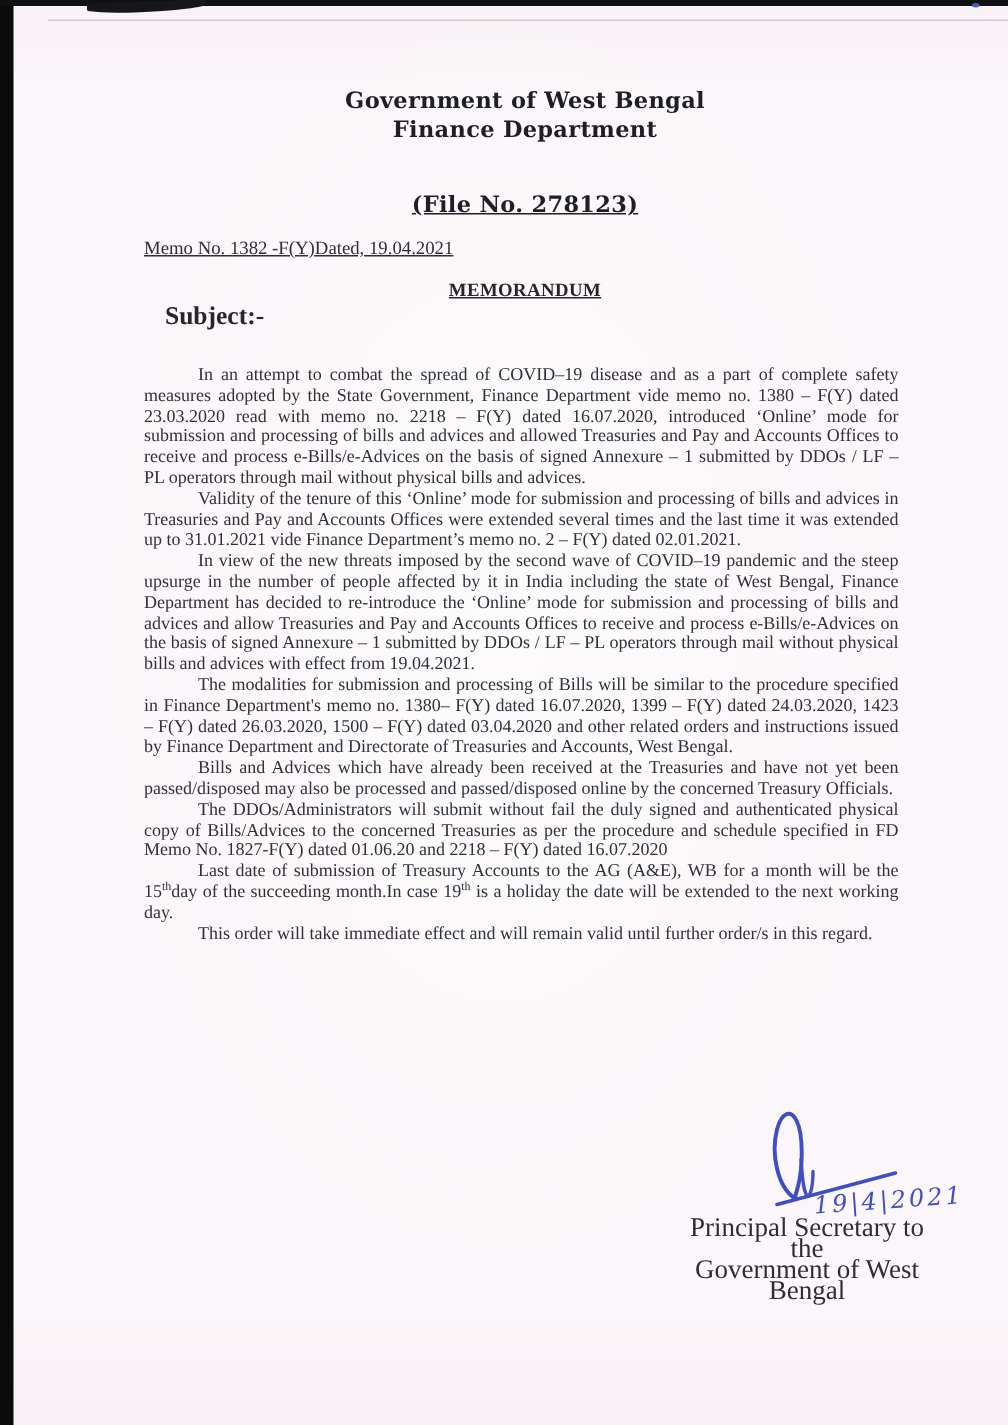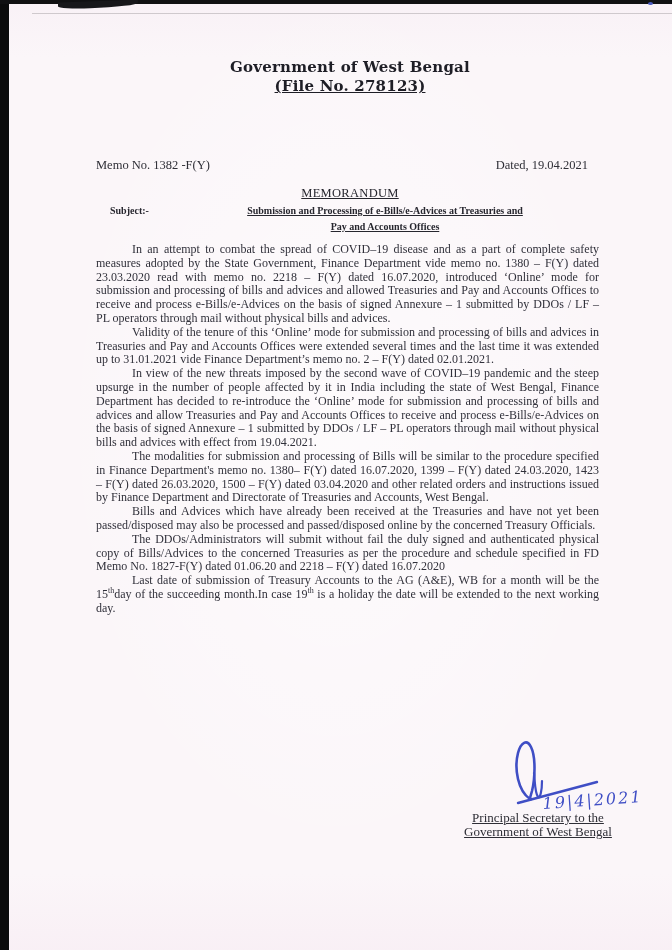--- a/index.html
+++ b/index.html
@@ -23,99 +23,97 @@
   .scan-line{position:absolute;left:32px;top:13px;width:640px;height:1px;background:#cfc9cd;}
   .blue-speck{position:absolute;left:648px;top:2px;width:5px;height:3px;background:#4a5ac0;border-radius:50%;}
 
   
   .doc-header{
     position:absolute;left:100px;top:58px;width:500px;
     text-align:center;font-family:"DejaVu Serif", serif;
     font-weight:bold;font-size:15px;line-height:19px;color:#1e1e26;
     letter-spacing:.2px;
   }
-  .doc-header .file-no{text-decoration:underline;}
+  .doc-header .file-no{text-decoration:underline;margin-top:31px;}
 
   
   .meta-row{
     position:absolute;left:96px;top:158px;width:492px;
-    display:flex;justify-content:space-between;
-    font-size:12.5px;color:#2e2e36;
+    display:flex;justify-content:flex-start;
+    font-size:12.5px;color:#2e2e36;text-decoration:underline;
   }
 
   
   .memo-title{
     position:absolute;left:100px;top:186px;width:500px;text-align:center;
-    font-weight:normal;font-size:12.5px;letter-spacing:.3px;
+    font-weight:bold;font-size:12.5px;letter-spacing:.3px;
     text-decoration:underline;color:#26262e;
   }
   .subject-row{
     position:absolute;left:110px;top:203px;width:478px;
-    display:flex;font-size:10px;font-weight:bold;color:#26262e;line-height:15.5px;
+    display:flex;font-size:17px;font-weight:bold;color:#26262e;line-height:15.5px;
   }
   .subject-label{flex:0 0 72px;}
   .subject-text{flex:1;text-align:center;text-decoration:underline;}
 
   
   .doc-body{
     position:absolute;left:96px;top:243px;width:503px;
     font-size:12px;line-height:13.8px;text-align:justify;color:#30303a;
   }
   .doc-body p{margin:0;text-indent:36px;font-family:Liberation Serif, serif;}
   .doc-body sup{font-size:8px;line-height:0;}
 
   
   .signature-area{position:absolute;left:430px;top:735px;width:215px;height:110px;}
   .sig-svg{position:absolute;left:0;top:0;}
   .sig-ink{stroke:var(--ink,#3f4ec5);fill:none;stroke-linecap:round;}
   .sig-date-text{fill:var(--ink,#3f4ec5);font-family:"DejaVu Serif", serif;font-style:italic;font-size:16px;letter-spacing:2px;}
   .sig-titles{
     position:absolute;left:18px;top:76px;width:180px;text-align:center;
-    font-size:13px;line-height:14px;color:#2e2e36;text-decoration:underline;
+    font-size:18px;line-height:14px;color:#2e2e36;
   }
 </style>
 </head>
 <body style="--ink: #3f4ec5; --page-bg: #fbf6f9;">
 
 <div class="scan-page">
 
   <div class="edge-left"></div>
   <div class="edge-top"></div>
   <div class="edge-top-smudge"></div>
   <div class="scan-line"></div>
   <div class="blue-speck"></div>
 
   <div class="doc-header">
     <div>Government of West Bengal</div>
+    <div>Finance Department</div>
     <div class="file-no">(File No. 278123)</div>
   </div>
 
   <div class="meta-row">
     <span>Memo No. 1382 -F(Y)</span>
     <span>Dated, 19.04.2021</span>
   </div>
 
   <div class="memo-title">MEMORANDUM</div>
 
   <div class="subject-row">
     <span class="subject-label">Subject:-</span>
-    <span class="subject-text">
-      <span>Submission and Processing of e-Bills/e-Advices at Treasuries and</span><br>
-      <span>Pay and Accounts Offices</span>
-    </span>
   </div>
 
   <div class="doc-body">
       <p><span>In an attempt to combat the spread of COVID–19 disease and as a part of complete safety measures adopted by the State Government, Finance Department vide memo no. 1380 – F(Y) dated 23.03.2020 read with memo no. 2218 – F(Y) dated 16.07.2020, introduced ‘Online’ mode for submission and processing of bills and advices and allowed Treasuries and Pay and Accounts Offices to receive and process e-Bills/e-Advices on the basis of signed Annexure – 1 submitted by DDOs / LF – PL operators through mail without physical bills and advices.</span></p>
       <p><span>Validity of the tenure of this ‘Online’ mode for submission and processing of bills and advices in Treasuries and Pay and Accounts Offices were extended several times and the last time it was extended up to 31.01.2021 vide Finance Department’s memo no. 2 – F(Y) dated 02.01.2021.</span></p>
       <p><span>In view of the new threats imposed by the second wave of COVID–19 pandemic and the steep upsurge in the number of people affected by it in India including the state of West Bengal, Finance Department has decided to re-introduce the ‘Online’ mode for submission and processing of bills and advices and allow Treasuries and Pay and Accounts Offices to receive and process e-Bills/e-Advices on the basis of signed Annexure – 1 submitted by DDOs / LF – PL operators through mail without physical bills and advices with effect from 19.04.2021.</span></p>
       <p><span>The modalities for submission and processing of Bills will be similar to the procedure specified in Finance Department's memo no. 1380– F(Y) dated 16.07.2020, 1399 – F(Y) dated 24.03.2020, 1423 – F(Y) dated 26.03.2020, 1500 – F(Y) dated 03.04.2020 and other related orders and instructions issued by Finance Department and Directorate of Treasuries and Accounts, West Bengal.</span></p>
       <p><span>Bills and Advices which have already been received at the Treasuries and have not yet been passed/disposed may also be processed and passed/disposed online by the concerned Treasury Officials.</span></p>
       <p><span>The DDOs/Administrators will submit without fail the duly signed and authenticated physical copy of Bills/Advices to the concerned Treasuries as per the procedure and schedule specified in FD Memo No. 1827-F(Y) dated 01.06.20 and 2218 – F(Y) dated 16.07.2020</span></p>
       <p><span>Last date of submission of Treasury Accounts to the AG (A&amp;E), WB for a month will be the 15</span><sup>th</sup><span>day of the succeeding month.In case 19</span><sup>th</sup><span> is a holiday the date will be extended to the next working day.</span></p>
+      <p><span>This order will take immediate effect and will remain valid until further order/s in this regard.</span></p>
     </div>
 
   <div class="signature-area">
     <svg class="sig-svg" width="215" height="110" viewBox="0 0 215 110">
 
       <path class="sig-ink" stroke-width="2.6" d="M 100,64 C 88,56 84,34 88,18 C 91,7 97,4 101,12 C 106,22 105,44 102,56 C 100,63 99,66 101,64"></path>
       <path class="sig-ink" stroke-width="2.2" d="M 104,38 C 105,48 105,58 108,62 C 110,64 112,56 112,46"></path>
 
       <path class="sig-ink" stroke-width="2.4" d="M 88,68 L 167,47"></path>
 

